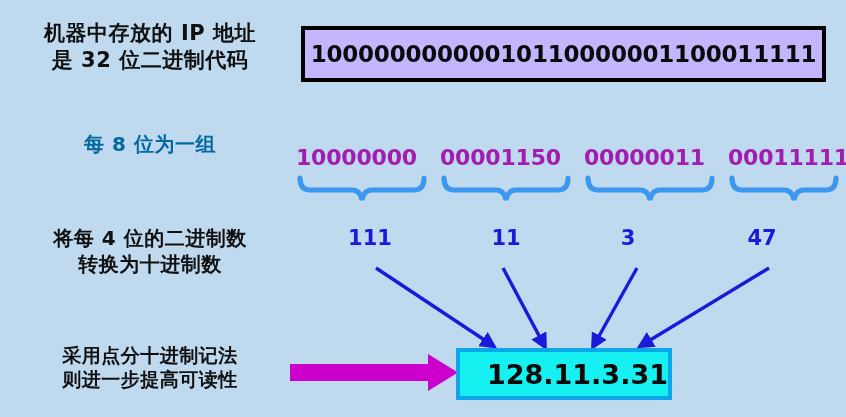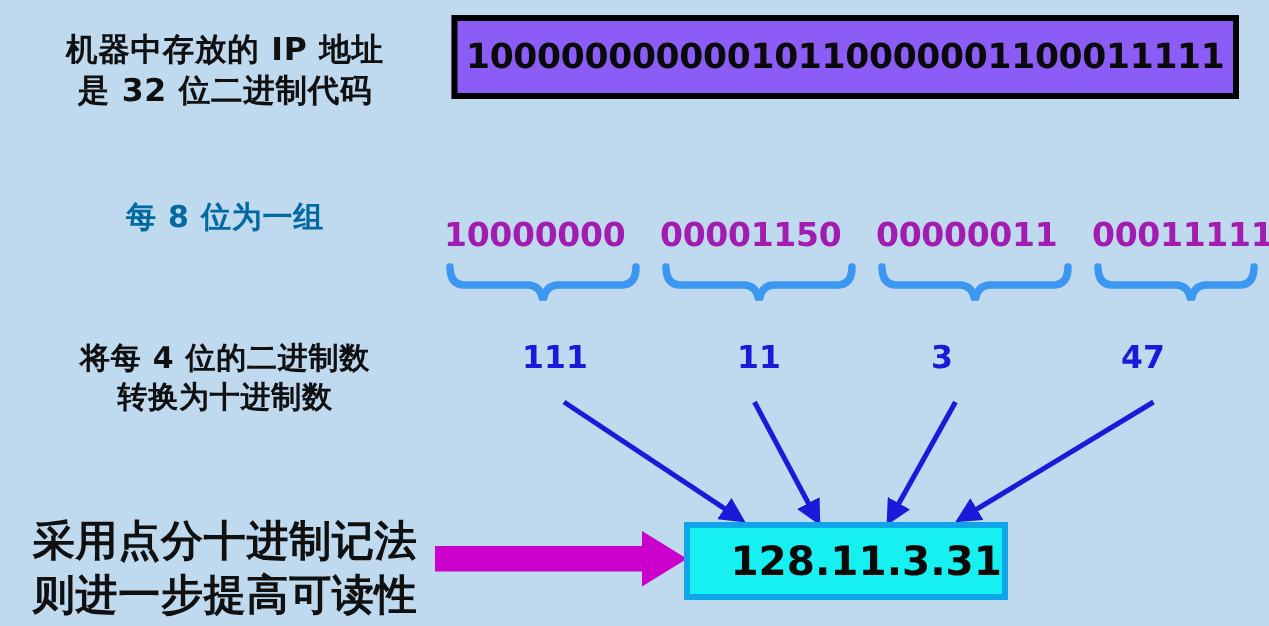--- a/index.html
+++ b/index.html
@@ -41,28 +41,28 @@
     font-size: 20px;
     color: #0369a1;
     text-align: center;
   }
   #cap-convert {
     left: 4px; top: 226px; width: 292px;
     font-size: 20px;
   }
   #cap-dotted {
     left: 4px; top: 343px; width: 292px;
-    font-size: 28px;
+    font-size: 19px;
   }
 
   
   #binary-box {
-    left: 301px; top: 10px;
+    left: 301px; top: 26px;
     width: 525px; height: 56px;
-    background: #8b5cf6;
+    background: #c4b5fd;
     border: 4px solid #000000;
     box-sizing: border-box;
     display: flex;
     align-items: center;
     justify-content: center;
   }
   #binary-box .bits {
     font-size: 23px;
     font-weight: bold;
     color: #0a0a0a;

